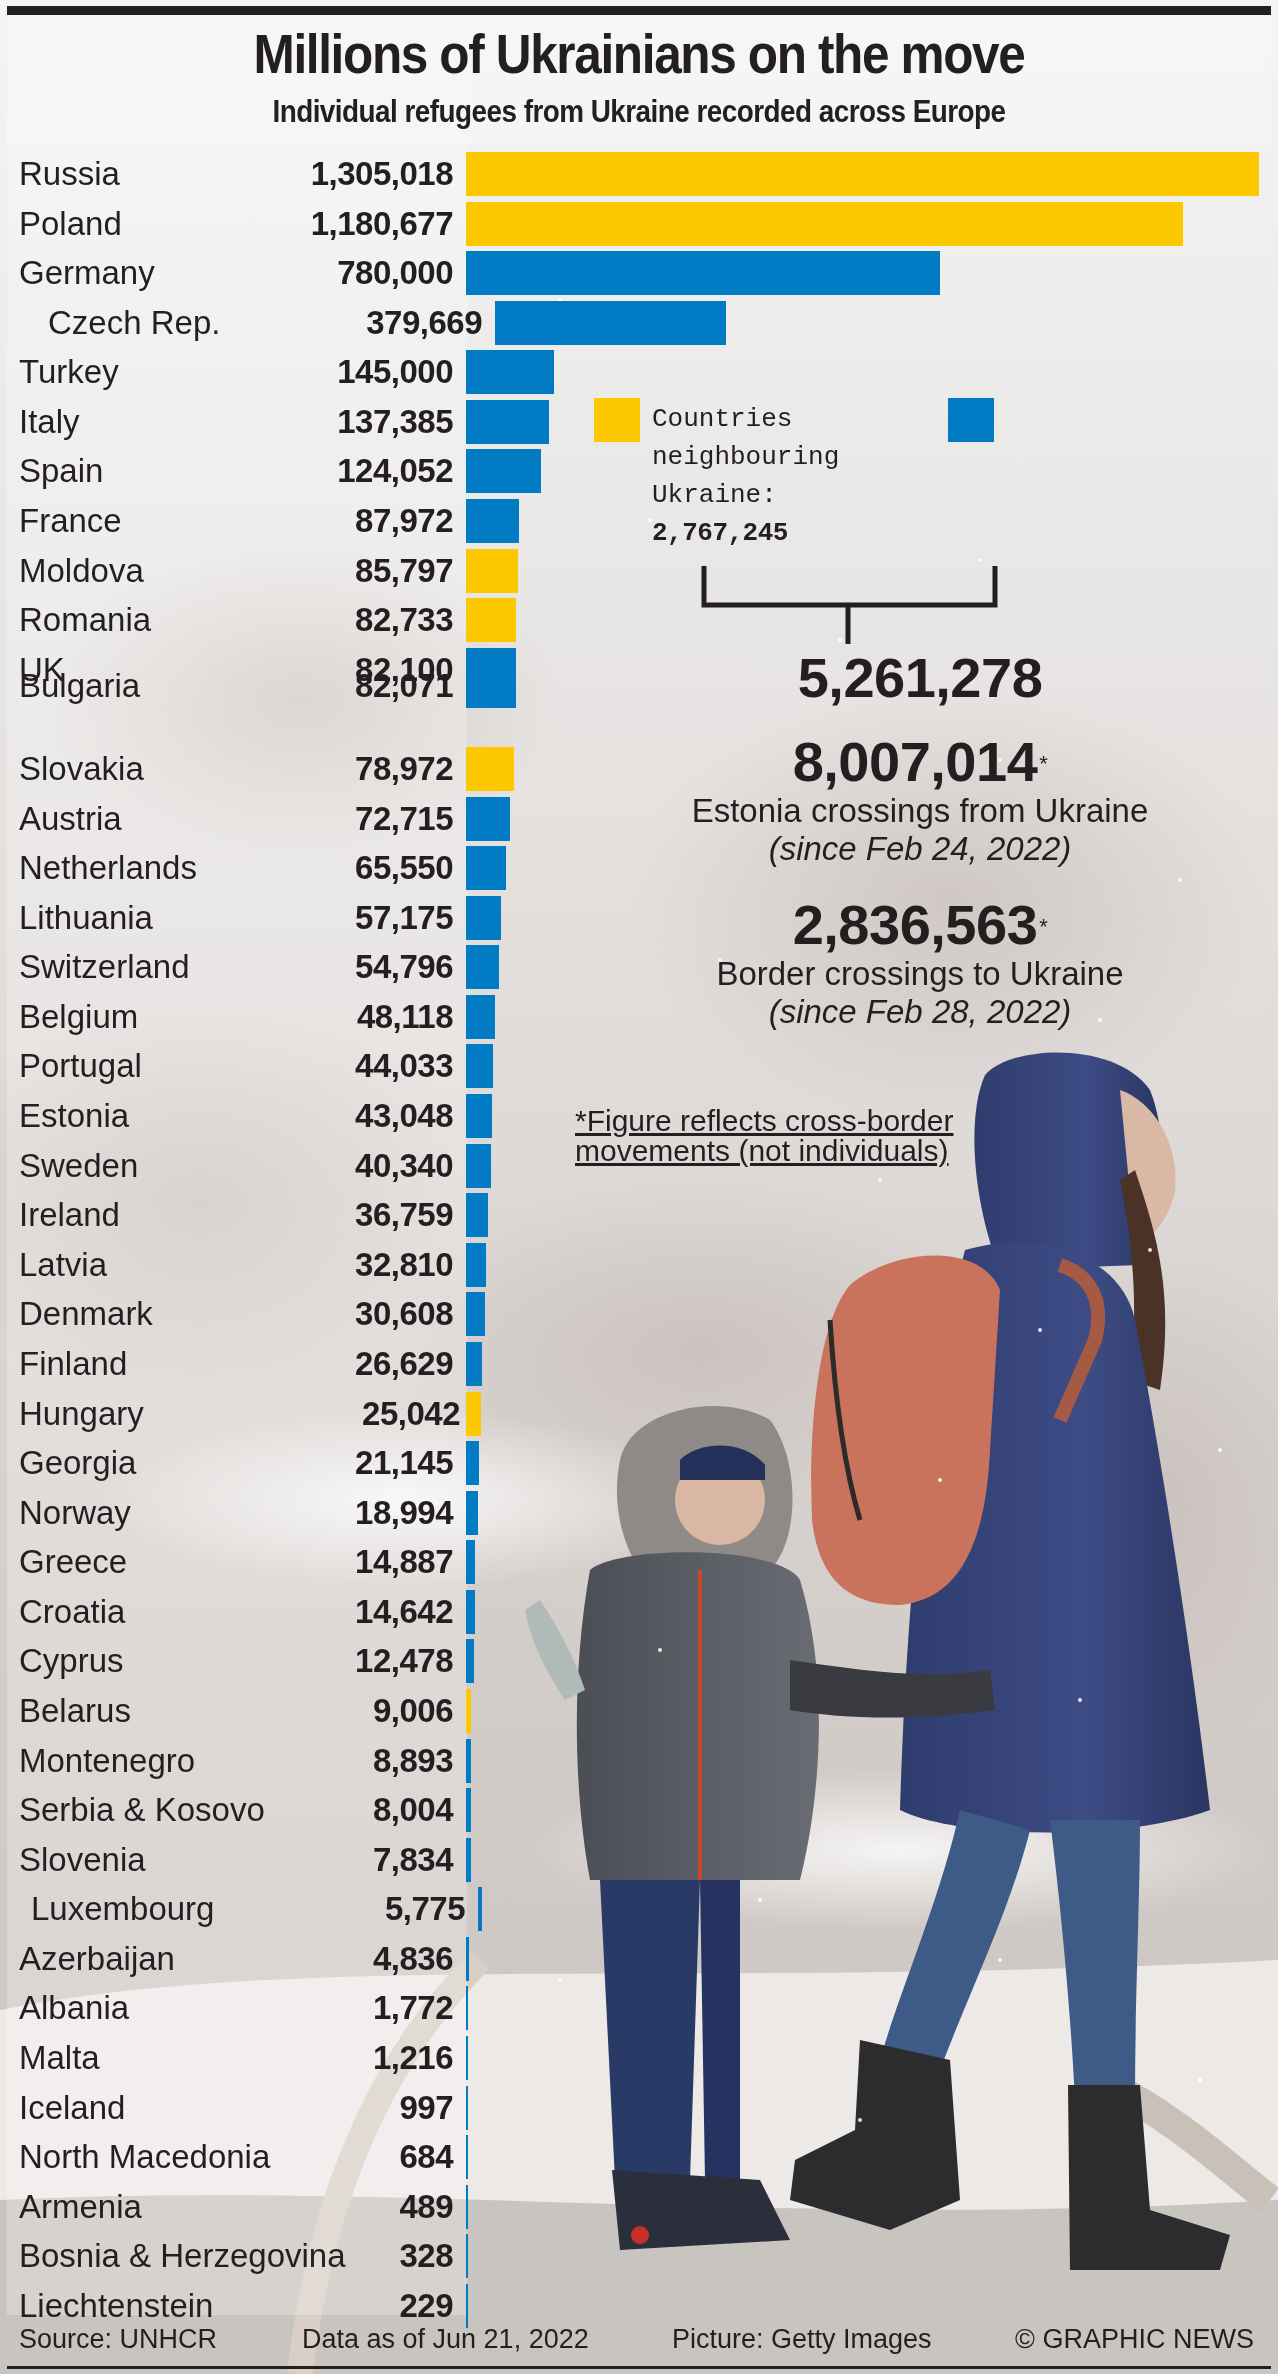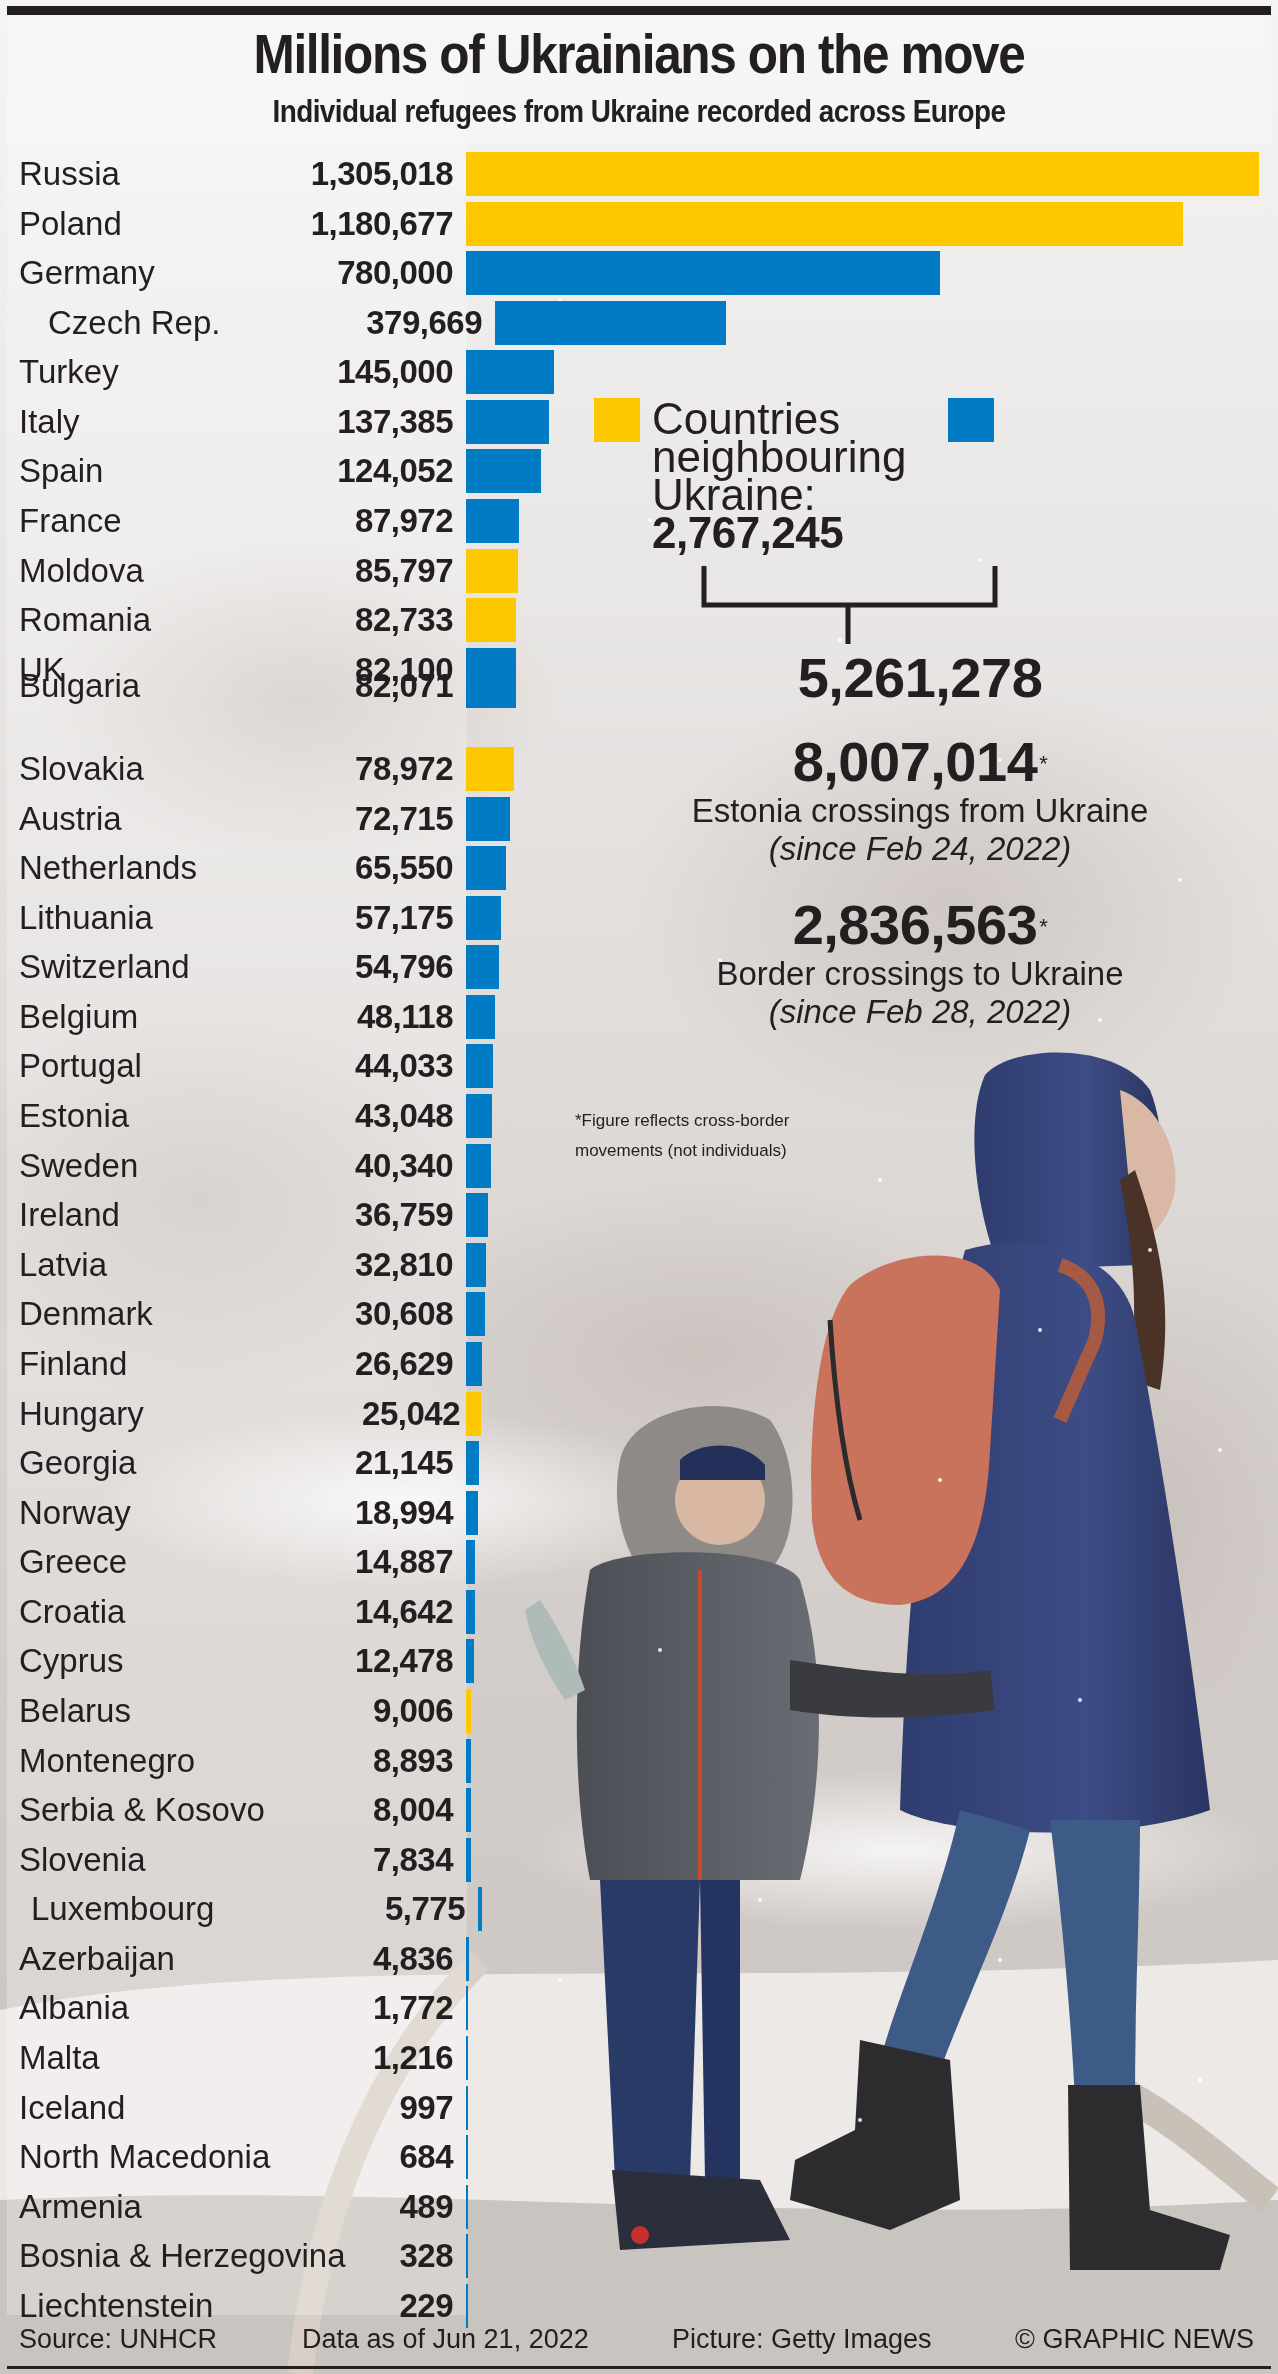--- a/index.html
+++ b/index.html
@@ -27,28 +27,28 @@
   .row .name {
     position: absolute; left: 19px; top: 6px; font-size: 33px; line-height: 38px;
     white-space: nowrap; color: #231f20;
   }
   .row .val {
     position: absolute; right: 825px; top: 6px; font-size: 33px; line-height: 38px;
     font-weight: bold; white-space: nowrap; text-align: right; letter-spacing: -0.5px;
   }
   .row .bar { position: absolute; left: 466px; top: 3px; height: 44px; }
   .legend-sq { position: absolute; width: 46px; height: 44px; }
-  .legend-text { position: absolute; font-size: 44px; line-height: 38px; white-space: nowrap; }
+  .legend-text { position: absolute; font-size: 26px; line-height: 38px; white-space: nowrap; font-family: Liberation Mono, monospace; }
   .legend-text .num { font-weight: bold; letter-spacing: -0.5px; }
   .center-block { position: absolute; left: 600px; width: 640px; text-align: center; }
   .big-num { font-weight: bold; font-size: 56px; letter-spacing: -0.5px; line-height: 60px; }
   .big-num sup { font-size: 22px; font-weight: normal; vertical-align: top; position: relative; top: 2px; margin-left: 2px; }
   .desc { font-size: 33px; line-height: 38px; }
   .desc-it { font-size: 33px; line-height: 38px; font-style: italic; }
-  .footnote { position: absolute; left: 575px; top: 1106px; font-size: 17px; line-height: 30px; }
+  .footnote { position: absolute; left: 575px; top: 1106px; font-size: 30px; line-height: 30px; text-decoration: underline; }
   .footer { position: absolute; top: 2322px; font-size: 27px; line-height: 34px; white-space: nowrap; }
 </style>
 </head>
 <body>
 
 <div id="canvas">
 
   <svg class="bg-photo" viewBox="0 0 1278 2374" preserveAspectRatio="none">
     <defs>
       <linearGradient id="sky" x1="0" y1="0" x2="0" y2="1">

